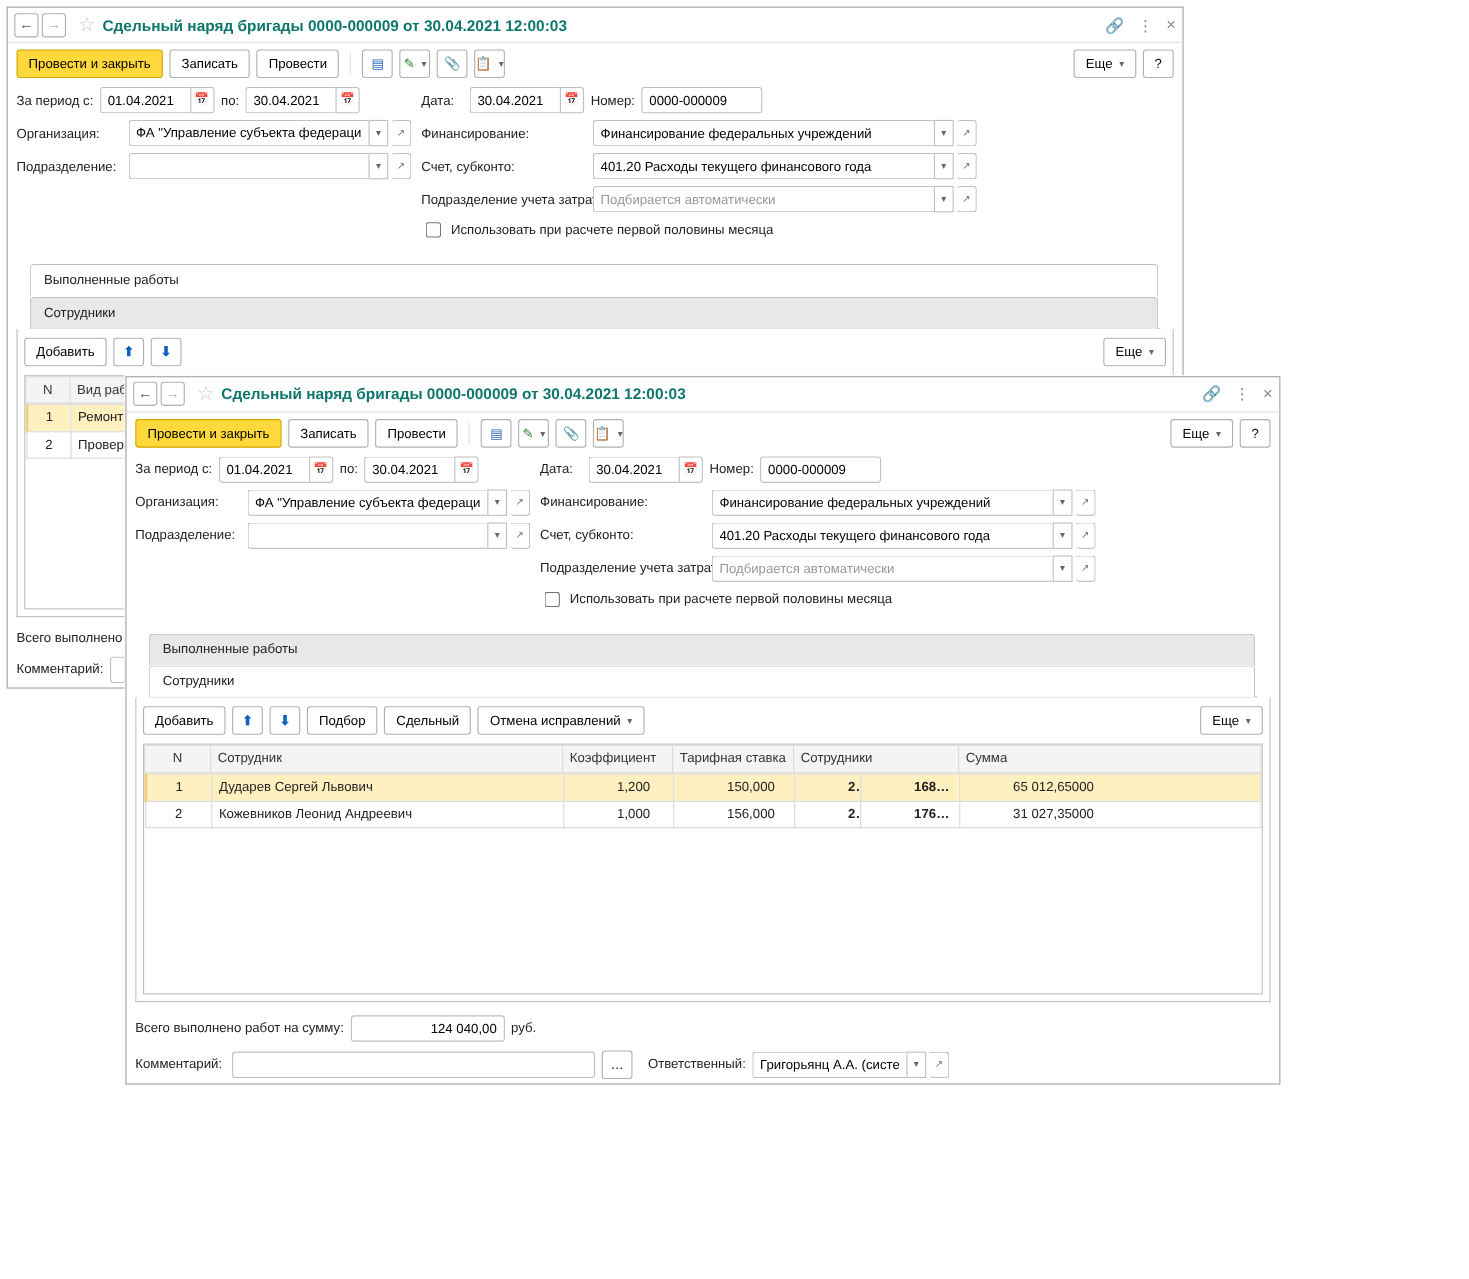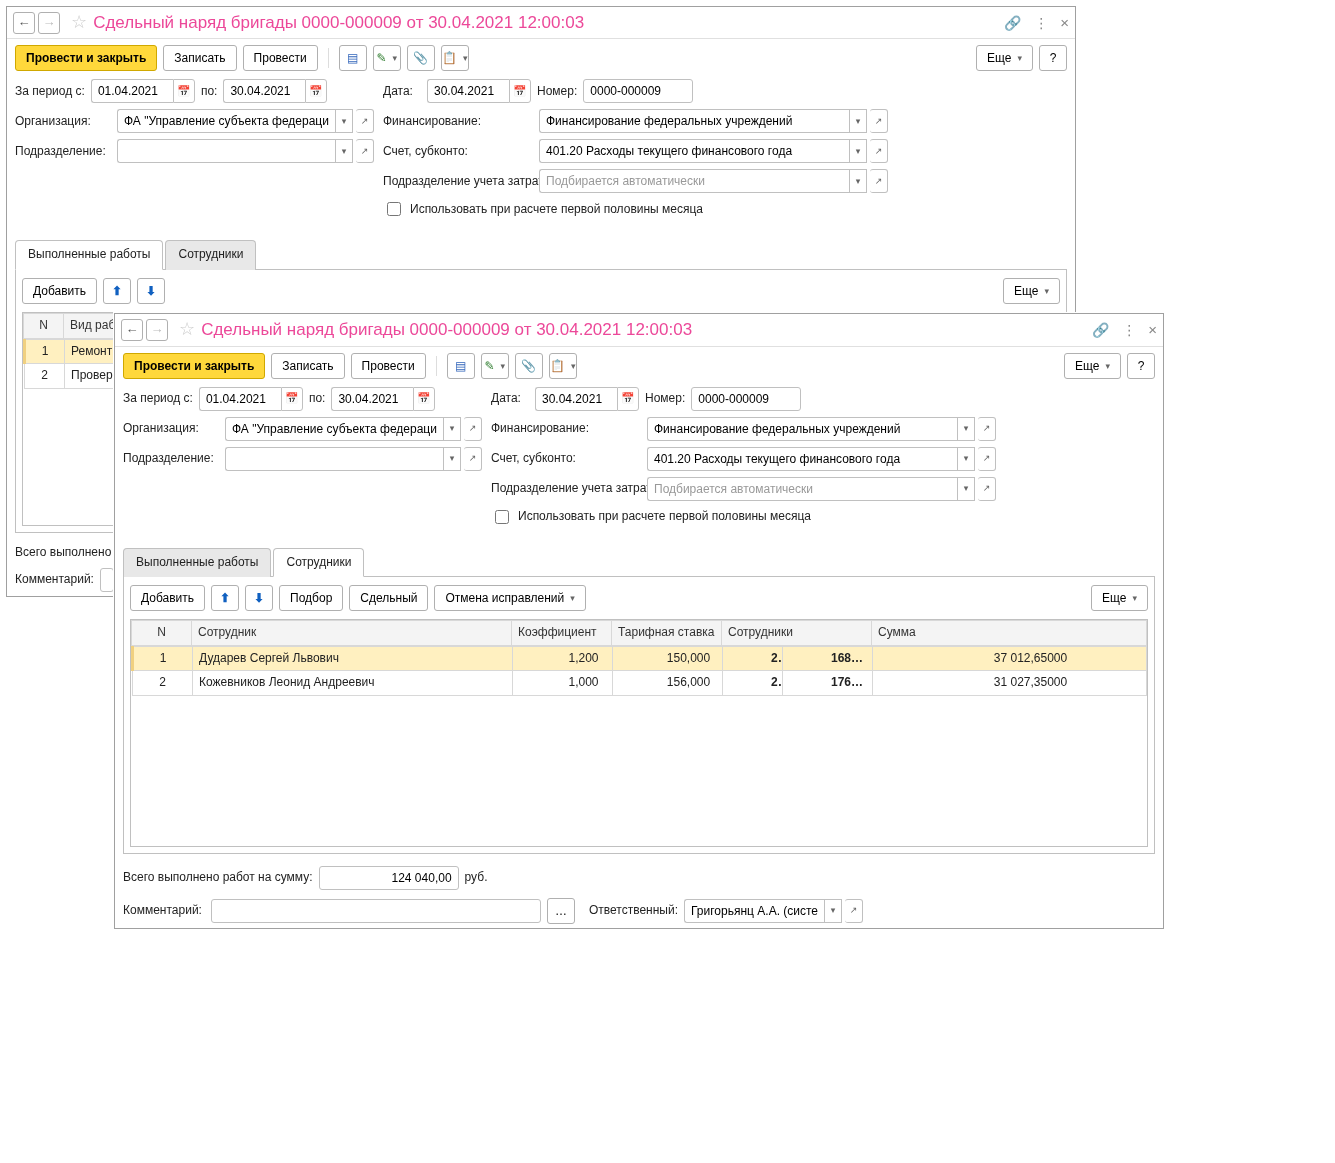--- a/index.html
+++ b/index.html
@@ -10,57 +10,57 @@
   }
   *{box-sizing:border-box;}
   body{margin:0;padding:6px;font:12px/1.3 Arial,Helvetica,sans-serif;color:var(--text);background:#fff;}
   .window{border:1px solid var(--border-dark);background:#fff;padding:0;margin-bottom:6px;position:relative;}
   .win1{width:1070px;}
   .win2{width:1050px;margin-left:108px;margin-top:-290px;position:relative;z-index:2;background:#fff;box-shadow:0 0 0 1px #fff;}
   .titlebar{display:flex;align-items:center;padding:4px 6px;border-bottom:1px solid #e0e0e0;}
   .nav-btn{width:22px;height:22px;border:1px solid var(--btn-border);border-radius:3px;background:var(--btn-bg);margin-right:3px;display:inline-flex;align-items:center;justify-content:center;cursor:pointer;font-size:13px;color:#555;}
   .nav-btn.disabled{color:#bbb;}
   .star{font-size:18px;color:#ccc;margin:0 6px 0 8px;}
-  .title{font-size:17px;font-weight:400;color:#ec4899;flex:1;}
+  .title{font-size:14px;font-weight:700;color:#0f766e;flex:1;}
   .title-icons{display:flex;align-items:center;gap:12px;color:#888;font-size:14px;}
   .close-x{font-size:15px;}
   .toolbar{display:flex;align-items:center;padding:6px 8px;gap:6px;}
   .btn{height:26px;padding:0 10px;border:1px solid var(--btn-border);border-radius:3px;background:var(--btn-bg);cursor:pointer;font:12px Arial;display:inline-flex;align-items:center;gap:4px;}
-  .btn.primary{background:var(--yellow);border-color:var(--yellow-border);font-weight:700;}
+  .btn.primary{background:var(--yellow);border-color:var(--yellow-border);font-weight:400;}
   .btn.icon{width:28px;padding:0;justify-content:center;}
   .btn .caret{font-size:9px;color:#666;margin-left:2px;}
   .spacer{flex:1;}
   .form-area{padding:2px 8px 10px;}
   .form-row{display:flex;align-items:center;margin-bottom:6px;gap:6px;}
   .col{display:flex;align-items:center;gap:6px;}
   .lbl{white-space:nowrap;}
   .input{height:24px;border:1px solid var(--border);border-radius:3px;padding:0 6px;background:#fff;font:12px Arial;}
   .input[readonly]{background:#fff;}
   .combo{display:flex;height:24px;}
   .combo .input{border-radius:3px 0 0 3px;border-right:0;}
   .combo .cbtn{width:18px;height:24px;border:1px solid var(--border);background:#fff;display:flex;align-items:center;justify-content:center;font-size:9px;color:#666;cursor:pointer;}
   .combo .cbtn+.cbtn{border-left:0;}
   .combo .cbtn.last{border-radius:0 3px 3px 0;}
   .combo.ext .cbtn.open{border-radius:0;} .combo.ext .ext-btn{margin-left:3px;border-radius:3px;}
   .date-field{display:flex;}
   .date-field .input{width:82px;border-radius:3px 0 0 3px;border-right:0;}
   .date-field .cal{width:22px;height:24px;border:1px solid var(--border);border-radius:0 3px 3px 0;display:flex;align-items:center;justify-content:center;font-size:11px;cursor:pointer;color:#555;}
   .chk{display:flex;align-items:center;gap:6px;}
   .chk input{width:14px;height:14px;}
-  .tabs{display:flex;border-bottom:1px solid var(--border);margin:4px 8px 0;}
+  .tabs{display:flex;border-bottom:1px solid var(--border);margin:4px 20px 0;flex-direction:column;}
   .tab{padding:6px 12px;border:1px solid var(--border);border-bottom:0;margin-right:2px;border-radius:4px 4px 0 0;background:var(--tab-inactive);cursor:pointer;position:relative;top:1px;}
   .tab.active{background:var(--tab-active);border-bottom:1px solid #fff;}
   .panel{border:1px solid var(--border);margin:0 8px 8px;border-top:0;padding:6px;}
   .panel .toolbar{padding:2px 0 8px;}
   .arrow-btn{color:#1060c0;font-weight:bold;}
   .arrow-btn.down{color:#1060c0;}
   table.grid{width:100%;border-collapse:collapse;table-layout:fixed;}
   .grid th,.grid td{border:1px solid #d8d8d8;padding:4px 6px;height:22px;overflow:hidden;text-overflow:ellipsis;white-space:nowrap;}
   .grid th{background:#f4f4f4;font-weight:400;text-align:left;color:#333;}
-  .grid td.num,.grid th.num{text-align:center;padding-left:48px;}
+  .grid td.num,.grid th.num{text-align:left;padding-left:48px;}
   .grid td.idx,.grid th.idx{text-align:center;width:36px;}
   .grid tr.sel td{background:var(--row-sel);}
   .grid tr.sel td:first-child{border-left:3px solid var(--row-sel-edge);}
   .grid-wrap{border:1px solid var(--border);}
   .grid-body{height:186px;overflow:auto;}
   .grid-body2{height:200px;overflow:auto;}
   .grid-footer td{background:#fafafa;border-top:1px solid #ccc;}
   .footer-line{display:flex;align-items:center;padding:4px 8px;gap:6px;}
   .ph::placeholder{color:#999;}
   .ic-edit{color:#2a7a2a;}
@@ -426,21 +426,21 @@
               <col>
             </colgroup>
           <tbody>
             <tr class="sel">
               <td class="idx">1</td>
               <td>Дударев Сергей Львович</td>
               <td class="num">1,200</td>
               <td class="num">150,000</td>
               <td class="num bold">22</td>
               <td class="num bold">168,00</td>
-              <td class="num">37 012,65000</td>
+              <td class="num">65 012,65000</td>
             </tr>
             <tr>
               <td class="idx">2</td>
               <td>Кожевников Леонид Андреевич</td>
               <td class="num">1,000</td>
               <td class="num">156,000</td>
               <td class="num bold">22</td>
               <td class="num bold">176,00</td>
               <td class="num">31 027,35000</td>
             </tr>

